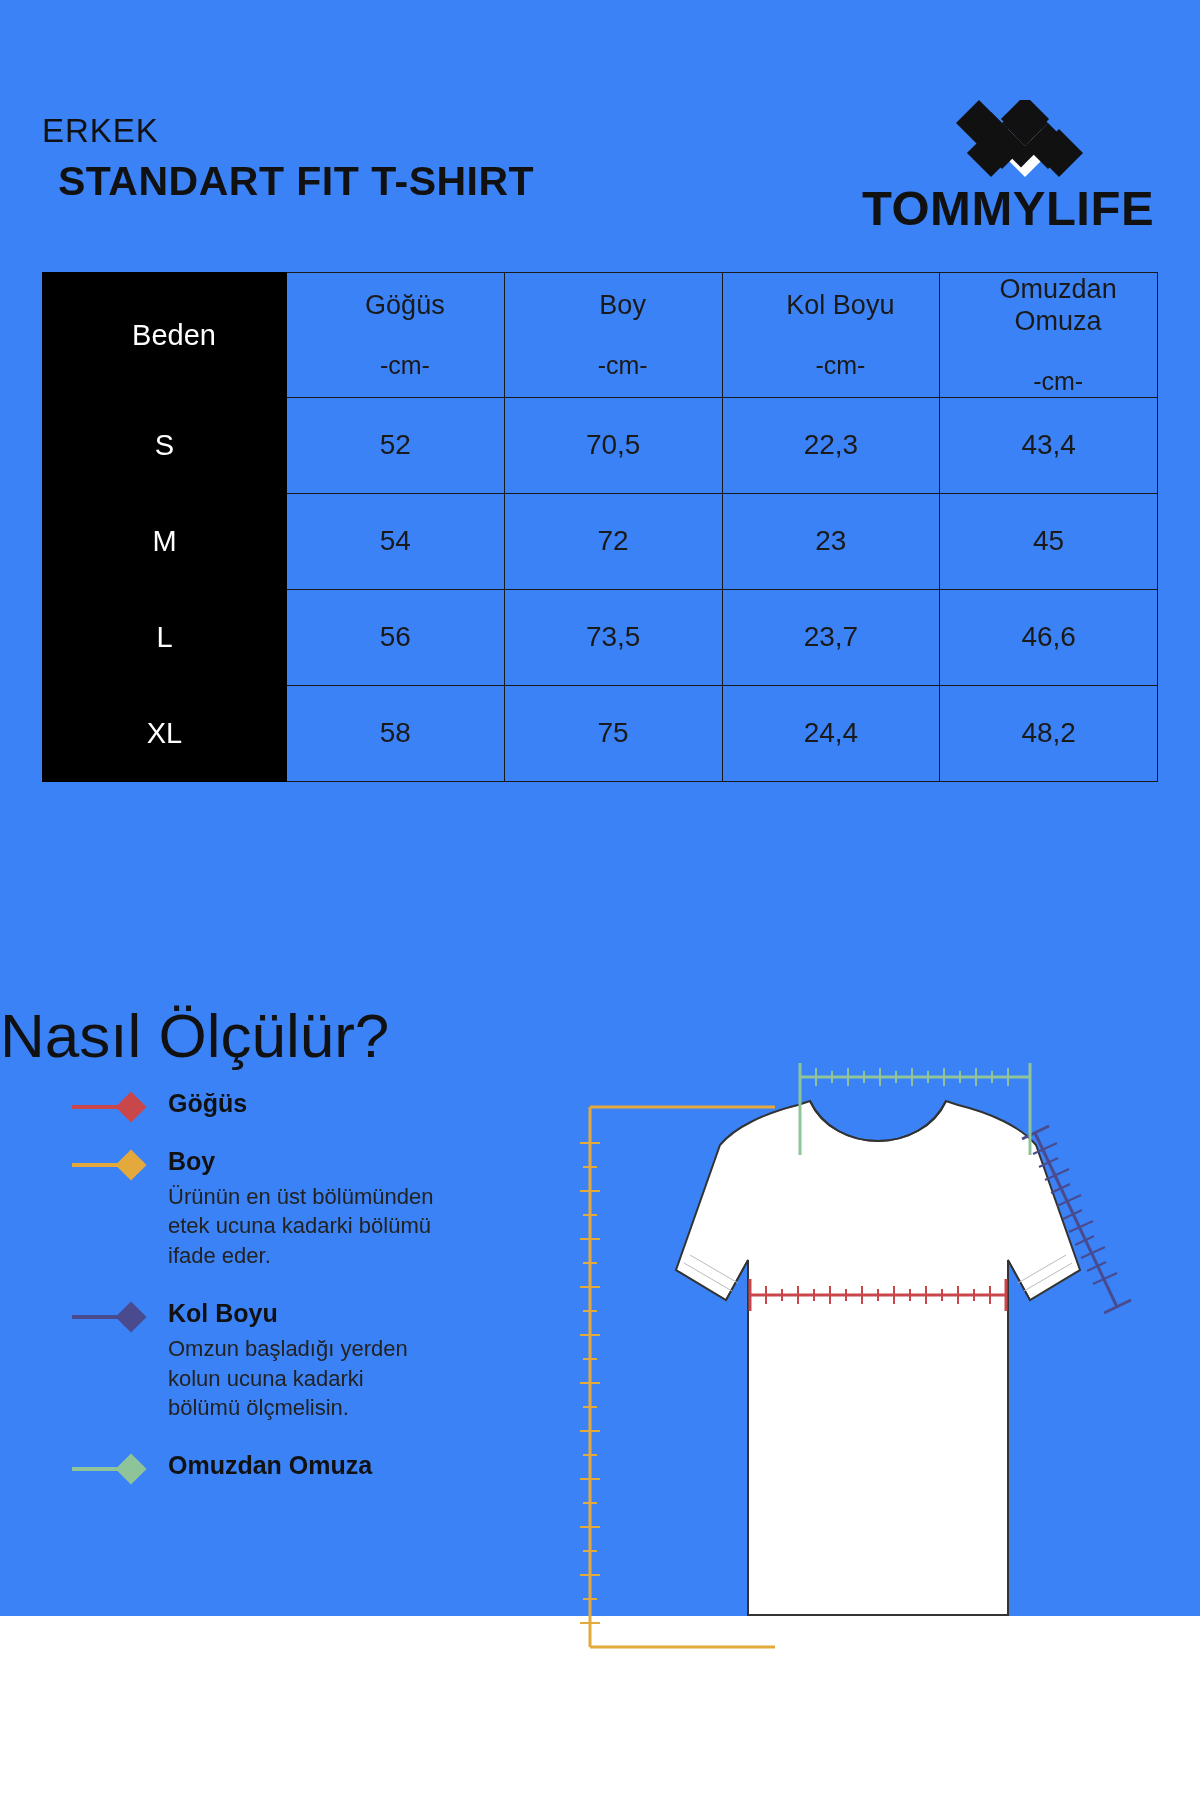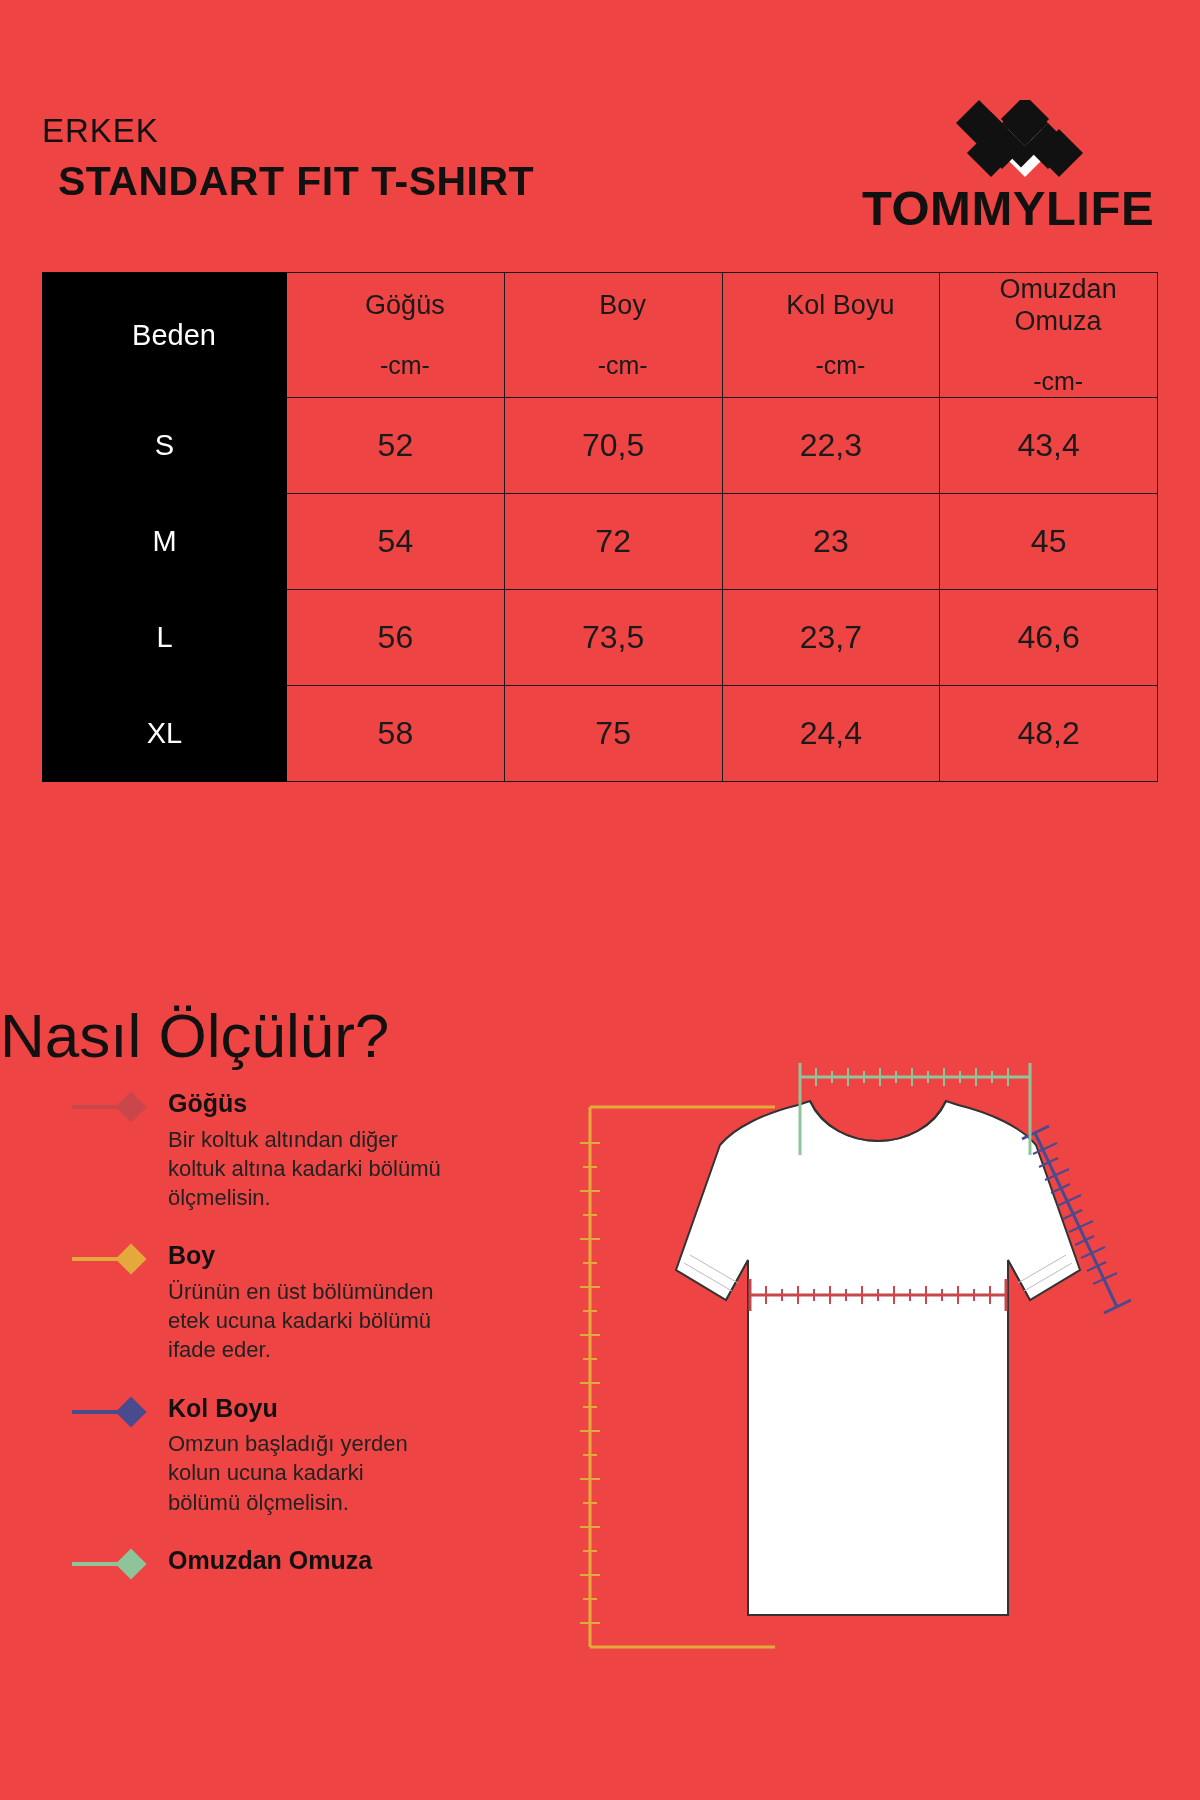--- a/index.html
+++ b/index.html
@@ -12,22 +12,22 @@
     height: 1800px;
     font-family: "DejaVu Sans", sans-serif;
     color: #1a1a1a;
     position: relative;
     overflow: hidden;
   }
   .page {
     position: absolute;
     left: 0; top: 0;
     width: 1200px;
-    height: 1800px;
-    background: #ef4444;
+    height: 1616px;
+    background: #3b82f6;
   }
 
   
   .header {
     position: absolute;
     left: 42px;
     top: 100px;
     width: 1116px;
     height: 160px;
   }
@@ -107,21 +107,21 @@
     font-size: 27px;
     font-weight: 400;
     line-height: 1.18;
     padding-left: 20px;
   }
   table.size-table th.hdr-beden {
     font-size: 29px;
   }
   table.size-table td {
     height: 93px;
-    font-size: 32px;
+    font-size: 28px;
     font-weight: 400;
   }
   table.size-table td.col-beden {
     font-size: 29px;
   }
   .unit {
     display: block;
     font-size: 25px;
     line-height: 1.2;
     margin-top: 28px;
@@ -297,23 +297,20 @@
   <div class="howto-title">Nasıl Ölçülür?</div>
 
   <div class="legend">
 
     <div class="legend-item">
       <span class="marker">
         <span class="bar" style="background:#c9474a"></span>
         <span class="dia" style="background:#c9474a"></span>
       </span>
       <div class="legend-label">Göğüs</div>
-      <div class="legend-desc">Bir koltuk altından diğer
-koltuk altına kadarki bölümü
-ölçmelisin.</div>
     </div>
 
     <div class="legend-item">
       <span class="marker">
         <span class="bar" style="background:#e3a93c"></span>
         <span class="dia" style="background:#e3a93c"></span>
       </span>
       <div class="legend-label">Boy</div>
       <div class="legend-desc">Ürünün en üst bölümünden
 etek ucuna kadarki bölümü

